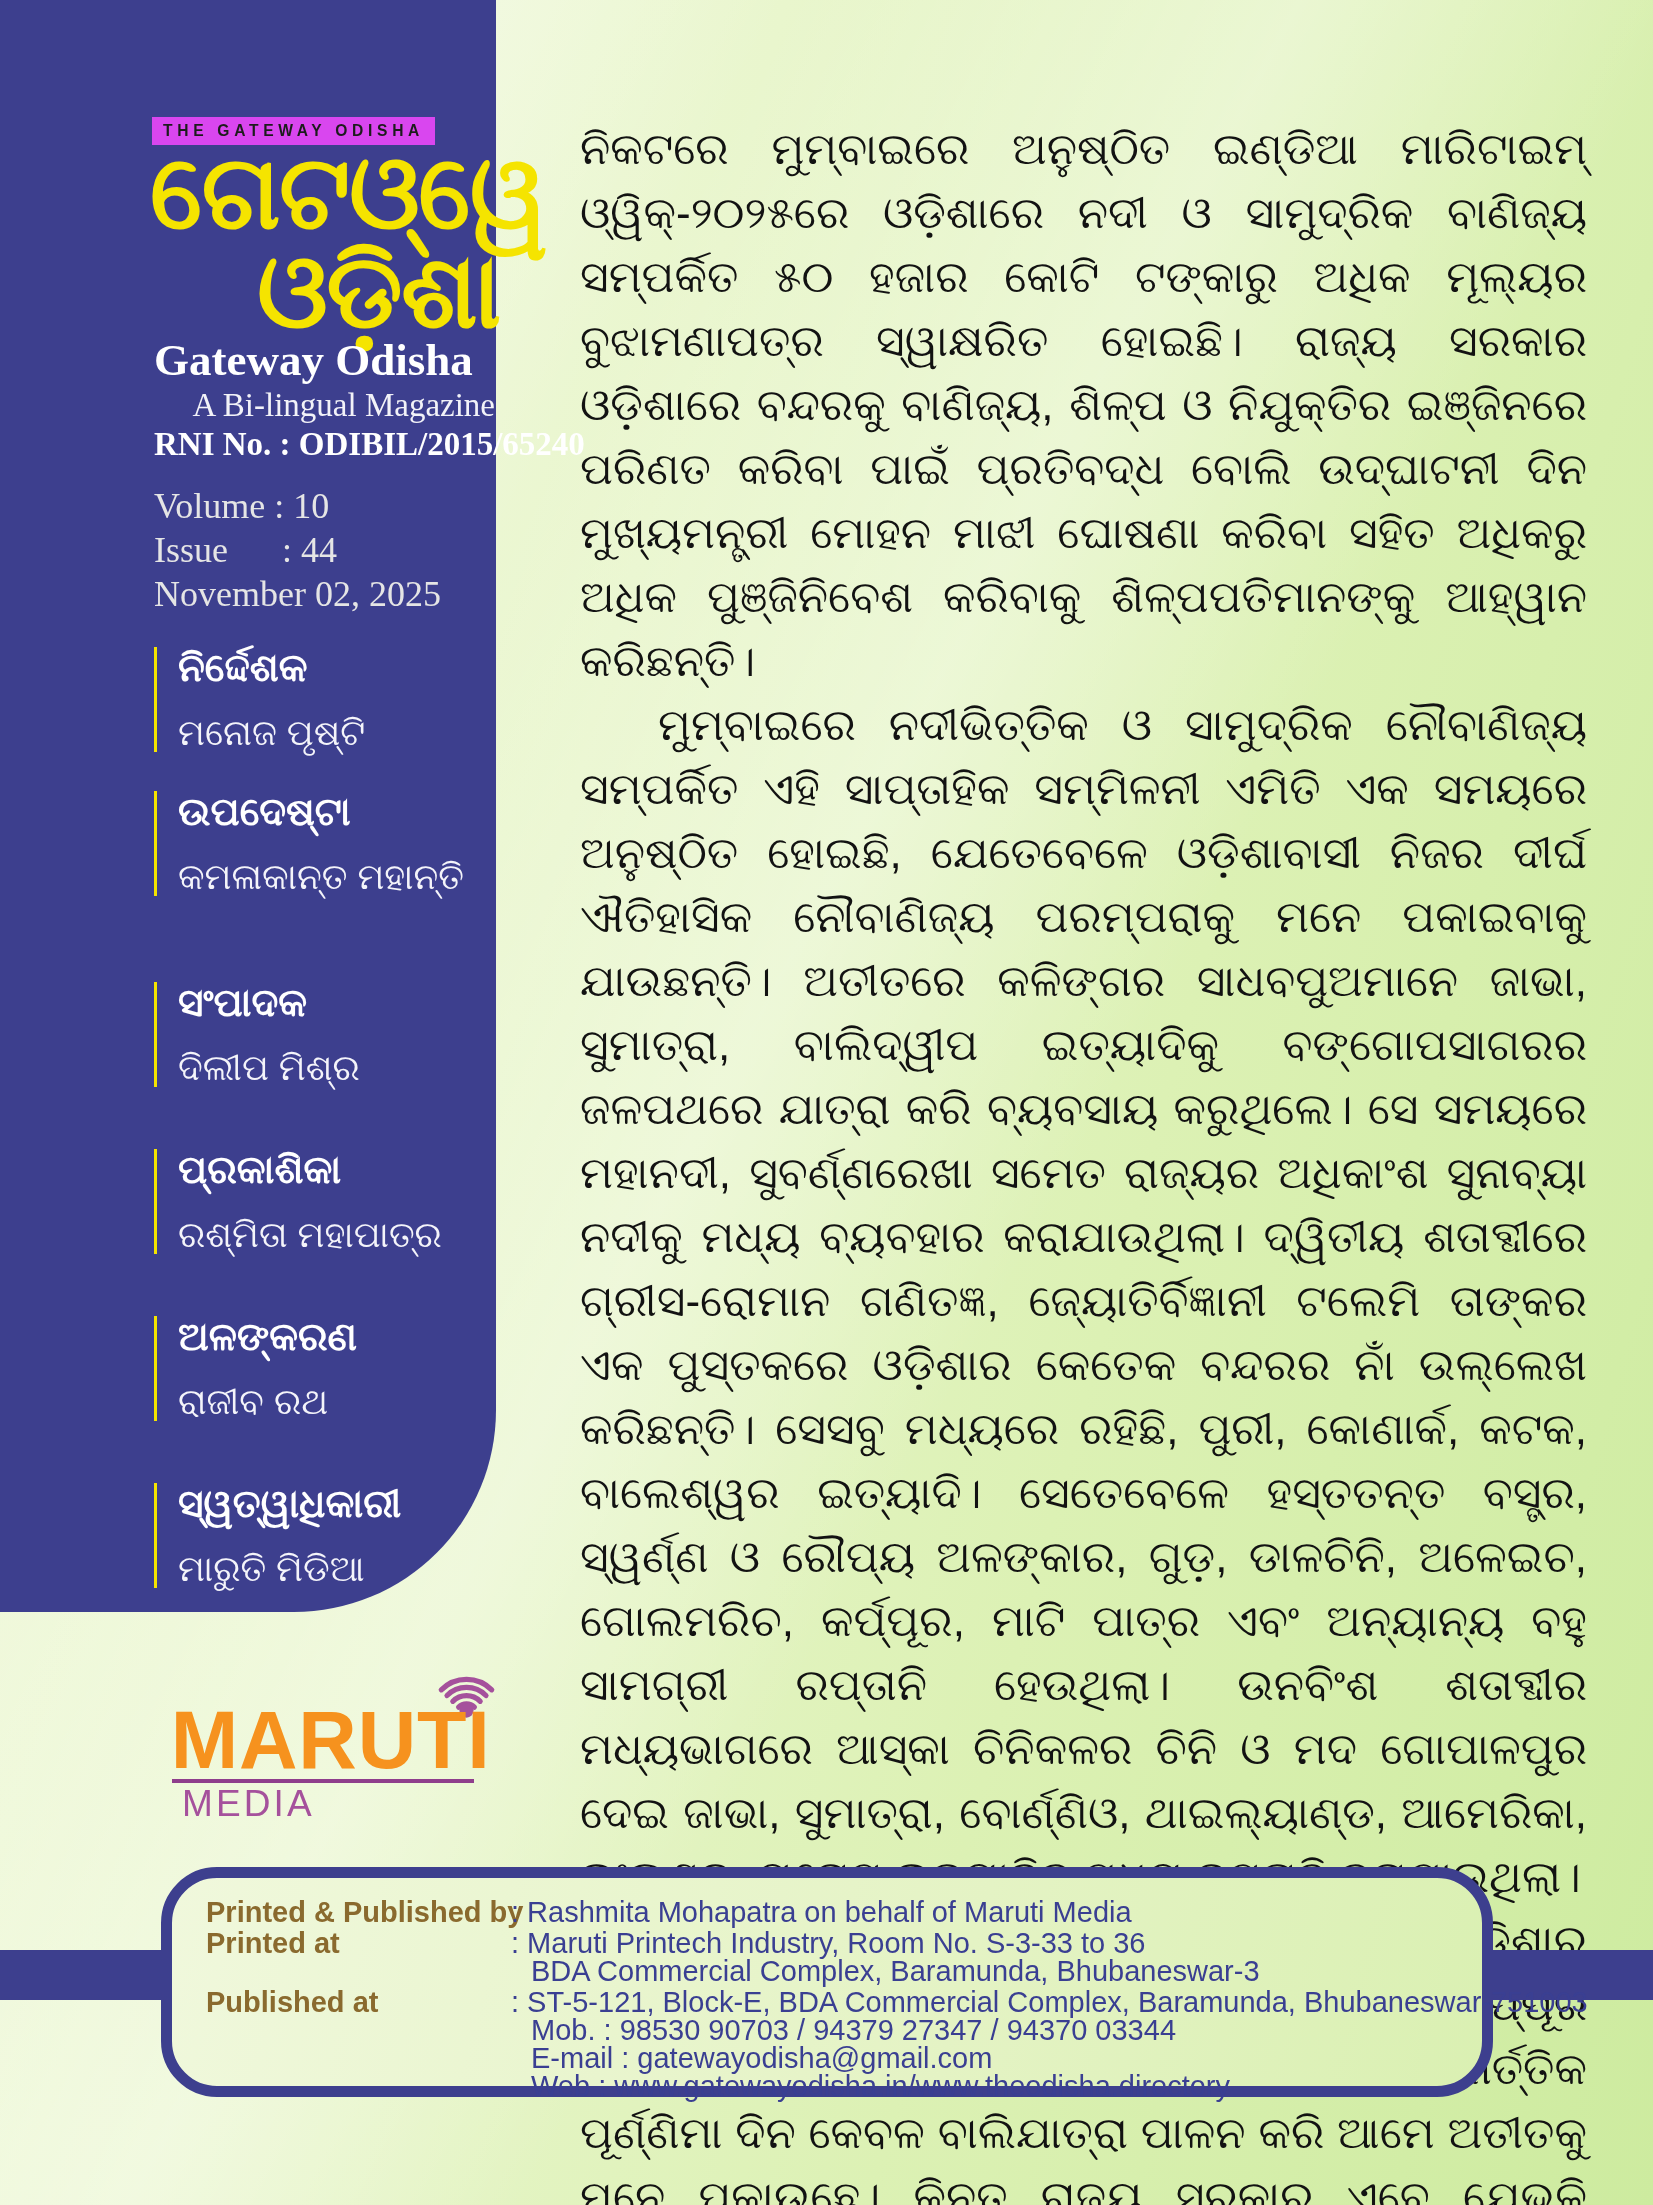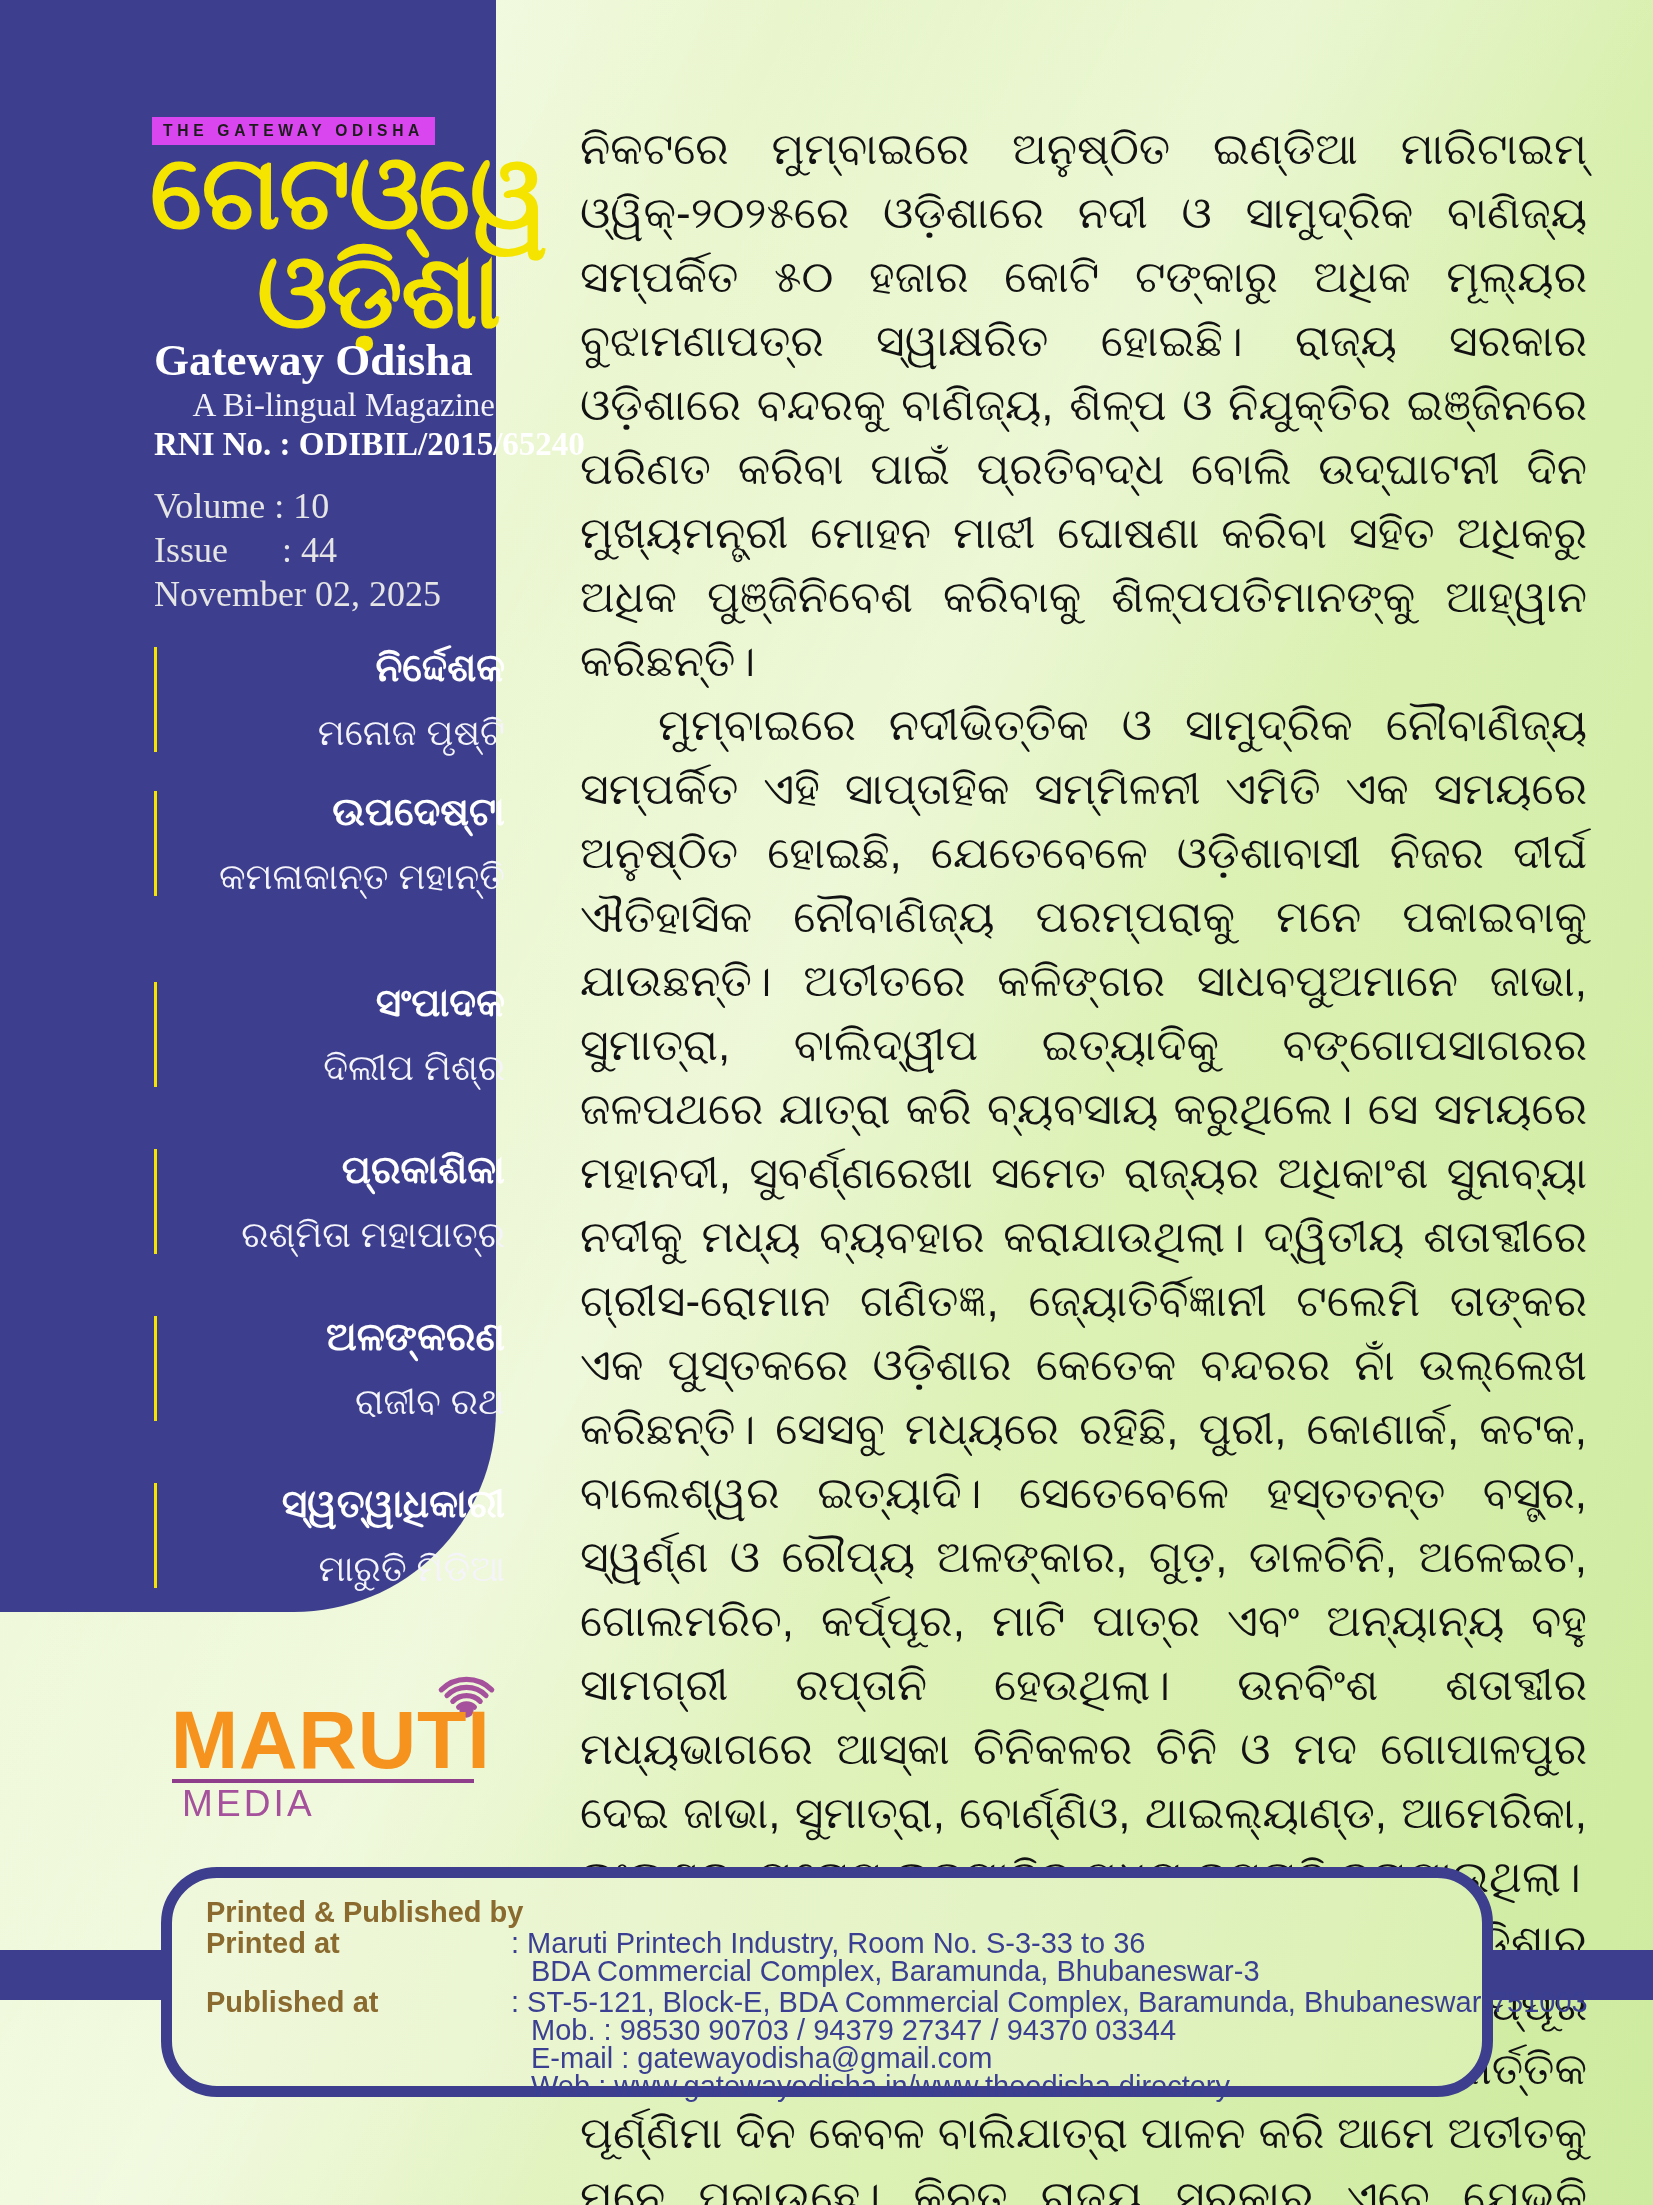--- a/index.html
+++ b/index.html
@@ -51,21 +51,20 @@
   }
   .meta{
     position:absolute;left:154px;top:484px;
     color:#e5e5e5;font-family:"Liberation Serif", serif;
     font-size:36px;line-height:44px;white-space:pre;
   }
   .staff-block{
     position:absolute;left:154px;width:327px;
     border-left:3.9px solid #f5e400;
     padding-left:21px;
-    text-align:right;
   }
   .staff-role{color:#ffffff;font-size:39px;font-weight:bold;line-height:1.1;white-space:nowrap;}
   .staff-name{color:#f4f4fa;font-size:36px;line-height:1.1;margin-top:23px;white-space:nowrap;}
   .sb1{top:647px;} .sb2{top:791px;} .sb3{top:982px;}
   .sb4{top:1149px;} .sb5{top:1316px;} .sb6{top:1483px;}
 
   
   .maruti{position:absolute;left:163px;top:1657px;width:334px;height:171px;}
   .maruti-word{
     position:absolute;left:7.8px;top:43px;
@@ -167,20 +166,23 @@
   <div class="article">
     <p>ନିକଟରେ ମୁମ୍ବାଇରେ ଅନୁଷ୍ଠିତ ଇଣ୍ଡିଆ ମାରିଟାଇମ୍ ଓ୍ୱିକ୍-୨୦୨୫ରେ ଓଡ଼ିଶାରେ ନଦୀ ଓ ସାମୁଦ୍ରିକ ବାଣିଜ୍ୟ ସମ୍ପର୍କିତ ୫୦ ହଜାର କୋଟି ଟଙ୍କାରୁ ଅଧିକ ମୂଲ୍ୟର ବୁଝାମଣାପତ୍ର ସ୍ୱାକ୍ଷରିତ ହୋଇଛି। ରାଜ୍ୟ ସରକାର ଓଡ଼ିଶାରେ ବନ୍ଦରକୁ ବାଣିଜ୍ୟ, ଶିଳ୍ପ ଓ ନିଯୁକ୍ତିର ଇଞ୍ଜିନରେ ପରିଣତ କରିବା ପାଇଁ ପ୍ରତିବଦ୍ଧ ବୋଲି ଉଦ୍‌ଘାଟନୀ ଦିନ ମୁଖ୍ୟମନ୍ତ୍ରୀ ମୋହନ ମାଝୀ ଘୋଷଣା କରିବା ସହିତ ଅଧିକରୁ ଅଧିକ ପୁଞ୍ଜିନିବେଶ କରିବାକୁ ଶିଳ୍ପପତିମାନଙ୍କୁ ଆହ୍ୱାନ କରିଛନ୍ତି।</p>
     <p class="indent">ମୁମ୍ବାଇରେ ନଦୀଭିତ୍ତିକ ଓ ସାମୁଦ୍ରିକ ନୌବାଣିଜ୍ୟ ସମ୍ପର୍କିତ ଏହି ସାପ୍ତାହିକ ସମ୍ମିଳନୀ ଏମିତି ଏକ ସମୟରେ ଅନୁଷ୍ଠିତ ହୋଇଛି, ଯେତେବେଳେ ଓଡ଼ିଶାବାସୀ ନିଜର ଦୀର୍ଘ ଐତିହାସିକ ନୌବାଣିଜ୍ୟ ପରମ୍ପରାକୁ ମନେ ପକାଇବାକୁ ଯାଉଛନ୍ତି। ଅତୀତରେ କଳିଙ୍ଗର ସାଧବପୁଅମାନେ ଜାଭା, ସୁମାତ୍ରା, ବାଲିଦ୍ୱୀପ ଇତ୍ୟାଦିକୁ ବଙ୍ଗୋପସାଗରର ଜଳପଥରେ ଯାତ୍ରା କରି ବ୍ୟବସାୟ କରୁଥିଲେ। ସେ ସମୟରେ ମହାନଦୀ, ସୁବର୍ଣ୍ଣରେଖା ସମେତ ରାଜ୍ୟର ଅଧିକାଂଶ ସୁନାବ୍ୟା ନଦୀକୁ ମଧ୍ୟ ବ୍ୟବହାର କରାଯାଉଥିଲା। ଦ୍ୱିତୀୟ ଶତାବ୍ଦୀରେ ଗ୍ରୀସ-ରୋମାନ ଗଣିତଜ୍ଞ, ଜ୍ୟୋତିର୍ବିଜ୍ଞାନୀ ଟଲେମି ତାଙ୍କର ଏକ ପୁସ୍ତକରେ ଓଡ଼ିଶାର କେତେକ ବନ୍ଦରର ନାଁ ଉଲ୍ଲେଖ କରିଛନ୍ତି। ସେସବୁ ମଧ୍ୟରେ ରହିଛି, ପୁରୀ, କୋଣାର୍କ, କଟକ, ବାଲେଶ୍ୱର ଇତ୍ୟାଦି। ସେତେବେଳେ ହସ୍ତତନ୍ତ ବସ୍ତ୍ର, ସ୍ୱର୍ଣ୍ଣ ଓ ରୌପ୍ୟ ଅଳଙ୍କାର, ଗୁଡ଼, ଡାଳଚିନି, ଅଳେଇଚ, ଗୋଲମରିଚ, କର୍ପ୍ପୂର, ମାଟି ପାତ୍ର ଏବଂ ଅନ୍ୟାନ୍ୟ ବହୁ ସାମଗ୍ରୀ ରପ୍ତାନି ହେଉଥିଲା। ଉନବିଂଶ ଶତାବ୍ଦୀର ମଧ୍ୟଭାଗରେ ଆସ୍କା ଚିନିକଳର ଚିନି ଓ ମଦ ଗୋପାଳପୁର ଦେଇ ଜାଭା, ସୁମାତ୍ରା, ବୋର୍ଣ୍ଣିଓ, ଥାଇଲ୍ୟାଣ୍ଡ, ଆମେରିକା, ଇଂଲଣ୍ଡ, ୟୁରୋପ ଇତ୍ୟାଦିକୁ ମଧ୍ୟ ରପ୍ତାନି କରାଯାଉଥିଲା।</p>
     <p class="indent">ଉପରୋକ୍ତ ଐତିହାସିକ ତଥ୍ୟ ଆମ ଓଡ଼ିଶାର ନୌବାଣିଜ୍ୟ ପରମ୍ପରାର ସମୃଦ୍ଧ ସାକ୍ଷୀ। ଏବେ କର୍ପ୍ପୂର ଉଡ଼ିଯାଇଛି, କନା ପଡ଼ିରହିଛି। ବର୍ଷକୁ ଥରଟିଏ କାର୍ତ୍ତିକ ପୂର୍ଣ୍ଣିମା ଦିନ କେବଳ ବାଲିଯାତ୍ରା ପାଳନ କରି ଆମେ ଅତୀତକୁ ମନେ ପକାଉଛେ। କିନ୍ତୁ ରାଜ୍ୟ ସରକାର ଏବେ ଯେଭଳି ଓଡ଼ିଶାର ନୌବାଣିଜ୍ୟକୁ ଗୁରୁତ୍ୱ ଦେବା ଆରମ୍ଭ କରିଛନ୍ତି, ଯଦି ସତରେ ତାହା ଆନ୍ତରିକତାର ସହିତ କାର୍ଯ୍ୟକାରୀ ହୁଏ, ନିକଟ ଭବିଷ୍ୟତରେ ହୁଏତ ଆମେ ପୁଣି ଆମର ପ୍ରାଚୀନ ପରମ୍ପରାର ନବ୍ୟ ରୂପକୁ ଦେଖି ଗର୍ବ କରିବାର ସୁଯୋଗ ପାଇବା।</p>
   </div>
 
   <div class="band"></div>
   <div class="imprint">
     <div class="imp-row">
       <div class="imp-label">Printed &amp; Published by</div>
+      <div class="imp-lines">
+        <div>: Rashmita Mohapatra on behalf of Maruti Media</div>
+      </div>
     </div>
     <div class="imp-row">
       <div class="imp-label">Printed at</div>
       <div class="imp-lines">
         <div>: Maruti Printech Industry, Room No. S-3-33 to 36</div>
         <div class="cont">BDA Commercial Complex, Baramunda, Bhubaneswar-3</div>
       </div>
     </div>
     <div class="imp-row">
       <div class="imp-label">Published at</div>

